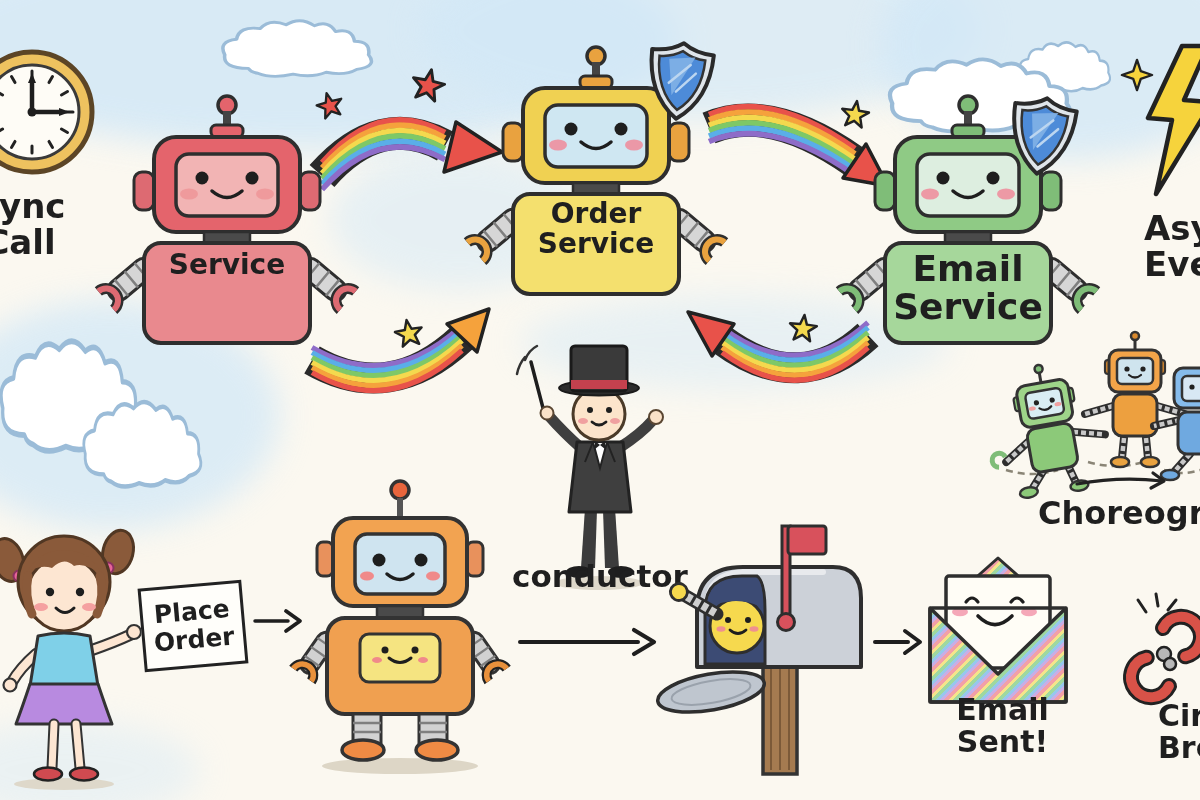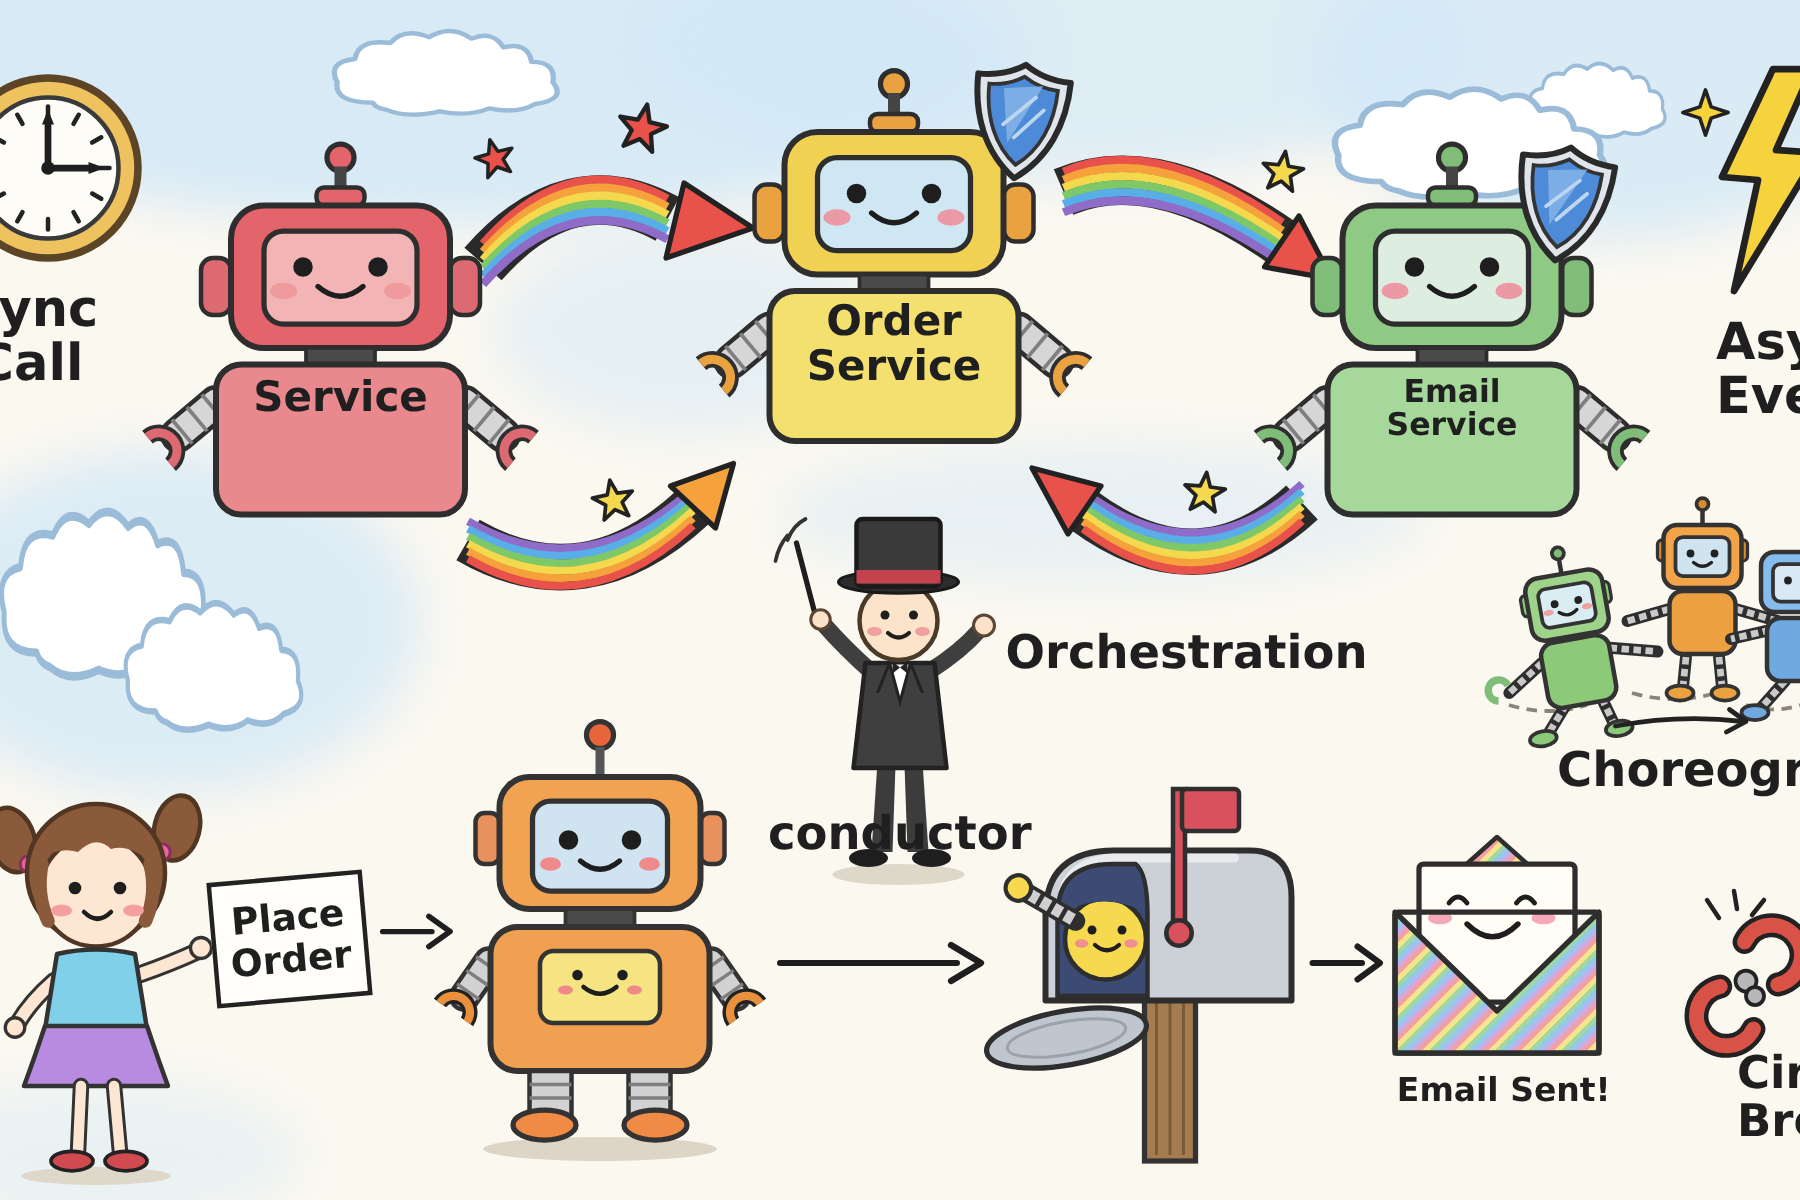--- a/index.html
+++ b/index.html
@@ -297,21 +297,21 @@
     </svg>
   </div>
   <div class="abs" style="left:1007px;top:95px;transform:rotate(8deg)">
     <svg width="70" height="82" viewBox="0 0 70 82">
       <path d="M35 3 C45 10 56 12 66 12 C66 40 56 64 35 79 C14 64 4 40 4 12 C14 12 25 10 35 3 Z" fill="#dfe5ea" stroke="#2a2a2a" stroke-width="4" stroke-linejoin="round"></path>
       <path d="M35 11 C43 16 51 18 58 18 C58 40 50 59 35 70 C20 59 12 40 12 18 C19 18 27 16 35 11 Z" fill="#4d8bd8" stroke="#333" stroke-width="2.5"></path>
       <path d="M22 20 L48 16 L28 56 Z" fill="#85b4e8" opacity=".85"></path>
       <path d="M24 44 L44 24 M32 52 L50 32" stroke="#bcd6f0" stroke-width="2.5" stroke-linecap="round"></path>
     </svg>
   </div>
-  <div class="lbl" style="left:858px;top:250px;width:220px;font-size:21px">
+  <div class="lbl" style="left:858px;top:250px;width:220px;font-size:36px">
     <span>Email</span>
     <span>Service</span>
   </div>
 
   <div class="abs" style="left:515px;top:340px">
     <svg width="168" height="260" viewBox="0 0 168 260">
       <ellipse cx="84" cy="243" rx="44" ry="7" fill="#ded8ca"></ellipse>
       <path d="M10 20 Q14 10 22 6 M2 34 Q4 24 10 17" fill="none" stroke="#333" stroke-width="2.5" stroke-linecap="round"></path>
       <line x1="28" y1="68" x2="16" y2="22" stroke="#1e1e1e" stroke-width="3.5" stroke-linecap="round"></line>
       <path d="M66 108 Q48 92 34 76" fill="none" stroke="#3f3f3f" stroke-width="11" stroke-linecap="round"></path>
@@ -330,25 +330,22 @@
       <circle cx="75" cy="70" r="3" fill="#1e1e1e"></circle>
         <circle cx="94" cy="70" r="3" fill="#1e1e1e"></circle>
       <ellipse cx="68" cy="81" rx="5" ry="3" fill="#f0a0a0"></ellipse>
         <ellipse cx="100" cy="81" rx="5" ry="3" fill="#f0a0a0"></ellipse>
       <path d="M77 82 Q84 88 91 82" fill="none" stroke="#1e1e1e" stroke-width="2.8" stroke-linecap="round"></path>
       <ellipse cx="84" cy="48" rx="40" ry="7.5" fill="#2c2c2c" stroke="#1a1a1a" stroke-width="2"></ellipse>
       <rect x="56" y="6" width="56" height="45" rx="4" fill="#3a3a3a" stroke="#1a1a1a" stroke-width="3"></rect>
       <rect x="56" y="40" width="56" height="9" fill="#c4414e"></rect>
     </svg>
   </div>
-  <div class="lbl" style="left:512px;top:540px;width:170px;font-size:31px">
+  <div class="lbl" style="left:512px;top:560px;width:170px;font-size:31px">
     <span>conductor</span>
-  </div>
-  <div class="lbl" style="left:666px;top:419px;width:250px;font-size:31px">
-    <span>Orchestration</span>
   </div>
 
   <div class="abs" style="left:988px;top:334px">
     <svg width="212" height="168" viewBox="0 0 212 168">
       <path d="M18 136 Q44 144 70 136" fill="none" stroke="#8a8576" stroke-width="2.5" stroke-dasharray="7 5"></path>
       <path d="M100 128 Q128 136 156 128" fill="none" stroke="#8a8576" stroke-width="2.5" stroke-dasharray="7 5"></path>
       <path d="M176 136 Q194 142 212 136" fill="none" stroke="#8a8576" stroke-width="2.5" stroke-dasharray="7 5"></path>
 
       <g transform="translate(61,94) rotate(-10)">
         <line x1="0" y1="-46" x2="0" y2="-58" stroke="#333" stroke-width="3"></line>
@@ -569,21 +566,21 @@
       <rect x="28" y="26" width="104" height="92" rx="3" fill="#fffdf6" stroke="#2e2e2e" stroke-width="3.5"></rect>
       <path d="M48 52 Q54 44 60 52" fill="none" stroke="#1e1e1e" stroke-width="3.2" stroke-linecap="round"></path>
       <path d="M93 52 Q99 44 105 52" fill="none" stroke="#1e1e1e" stroke-width="3.2" stroke-linecap="round"></path>
       <ellipse cx="42" cy="62" rx="8" ry="4.2" fill="#f5a8b8"></ellipse>
         <ellipse cx="111" cy="62" rx="8" ry="4.2" fill="#f5a8b8"></ellipse>
       <path d="M60 66 Q77 83 94 66" fill="none" stroke="#1e1e1e" stroke-width="3.6" stroke-linecap="round"></path>
       <path d="M12 58 L80 124 L148 58 L148 152 L12 152 Z" fill="url(#env)" stroke="#2e2e2e" stroke-width="3.5" stroke-linejoin="round"></path>
       <rect x="12" y="58" width="136" height="94" rx="2" fill="none" stroke="#2e2e2e" stroke-width="3.5"></rect>
     </svg>
   </div>
-  <div class="lbl" style="left:910px;top:716px;width:185px;font-size:22px">
+  <div class="lbl" style="left:910px;top:694px;width:185px;font-size:30px">
     <span>Email Sent!</span>
   </div>
 
   <div class="abs" style="left:1120px;top:578px">
     <svg width="80" height="135" viewBox="0 0 80 135">
       <path d="M26 34 L18 22 M38 28 L36 16 M48 32 L56 22" stroke="#222" stroke-width="3" stroke-linecap="round"></path>
       <circle cx="44" cy="76" r="7" fill="#b8b8b8" stroke="#222" stroke-width="2.5"></circle>
       <circle cx="50" cy="86" r="6" fill="#b8b8b8" stroke="#222" stroke-width="2.5"></circle>
       <g transform="translate(30,100) rotate(-38)">
         <path d="M10 -18 A20 20 0 1 0 10 18" fill="none" stroke="#222" stroke-width="16" stroke-linecap="round"></path>

